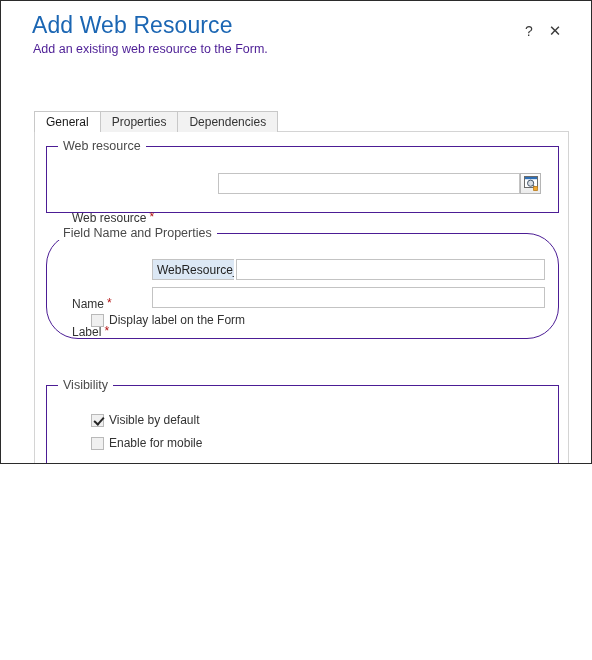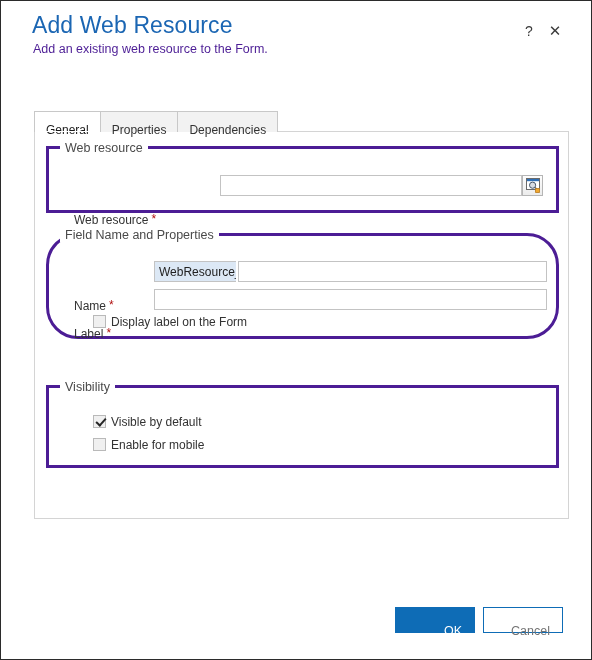--- a/index.html
+++ b/index.html
@@ -4,21 +4,21 @@
 <style>
   * { box-sizing: border-box; }
   html, body {
     margin: 0; padding: 0;
     width: 592px; height: 660px;
     background: #ffffff;
     font-family: "Liberation Sans", sans-serif;
   }
   #dialog-window {
     position: relative;
-    width: 592px; height: 660px;
+    width: 592px; height: 464px;
     background: #ffffff;
     border: 1px solid #2b2b2b;
     overflow: hidden;
   }
 
   
   #dialog-header {
     position: absolute;
     left: 0; top: 0; right: 0;
     height: 66px;
@@ -61,21 +61,21 @@
     position: absolute;
     left: 33px; top: 110px;
     height: 21px;
     display: flex;
     align-items: flex-end;
     z-index: 3;
   }
   .tab {
     height: 21px;
     line-height: 20px;
-    padding: 8px 11px;
+    padding: 0 11px;
     font-size: 12px;
     color: #333333;
     border: 1px solid #c8c8c8;
     border-bottom: none;
     background: #f2f2f2;
     margin-right: -1px;
     cursor: pointer;
     white-space: nowrap;
   }
   .tab.active {
@@ -98,21 +98,21 @@
     position: absolute;
     left: 34px; top: 130px;
     width: 60px; height: 1px;
     background: #ffffff;
     z-index: 5;
   }
 
   
   .fieldset {
     position: absolute;
-    border: 3px solid #4c1d95;
+    border: 1px solid #4c1d95;
     background: transparent;
   }
   .fieldset-legend {
     position: absolute;
     top: -8px; left: 11px;
     padding: 0 5px;
     background: #ffffff;
     font-size: 12.5px;
     color: #4a4a4a;
     white-space: nowrap;
@@ -183,21 +183,21 @@
     white-space: nowrap;
     overflow: hidden;
   }
   #input-name  { left: 189px; top: 25px; width: 309px; }
   #input-label { left: 105px; top: 53px; width: 393px; }
 
   
   .checkbox-row {
     position: absolute;
     display: flex;
-    align-items: flex-start;
+    align-items: flex-end;
     cursor: pointer;
     padding-left: 16px;
   }
   .cb-box {
     width: 13px; height: 13px;
     border: 1px solid #b9b9b9;
     background: #f0f0f0;
     position: relative;
     flex: none;
   }

